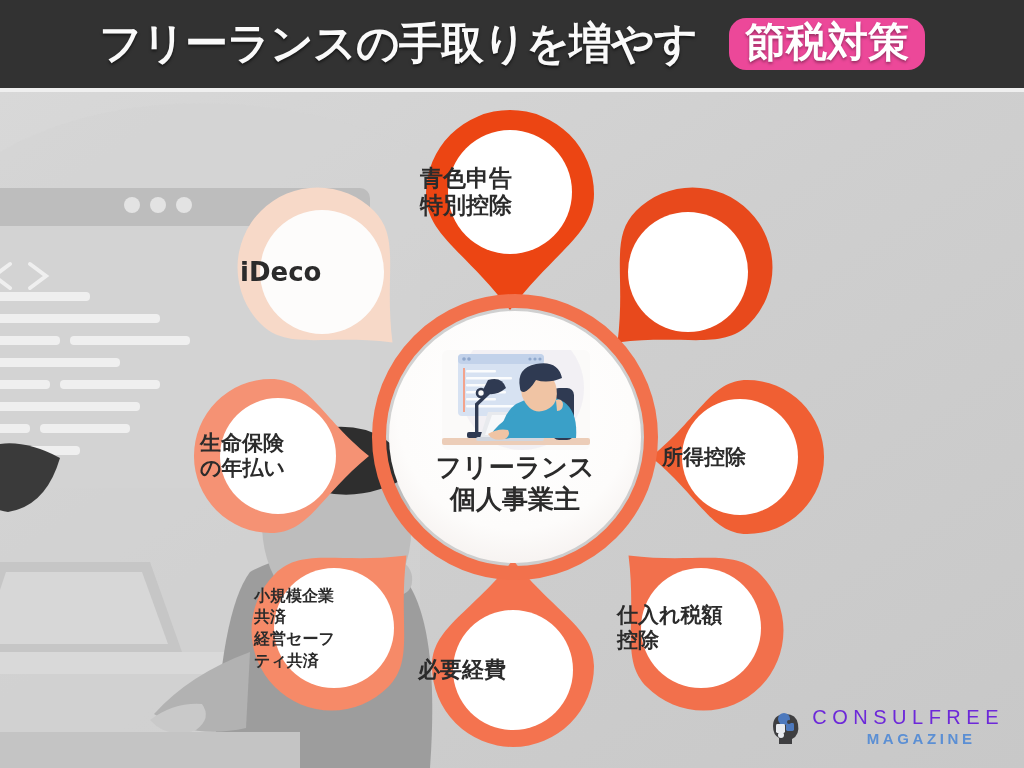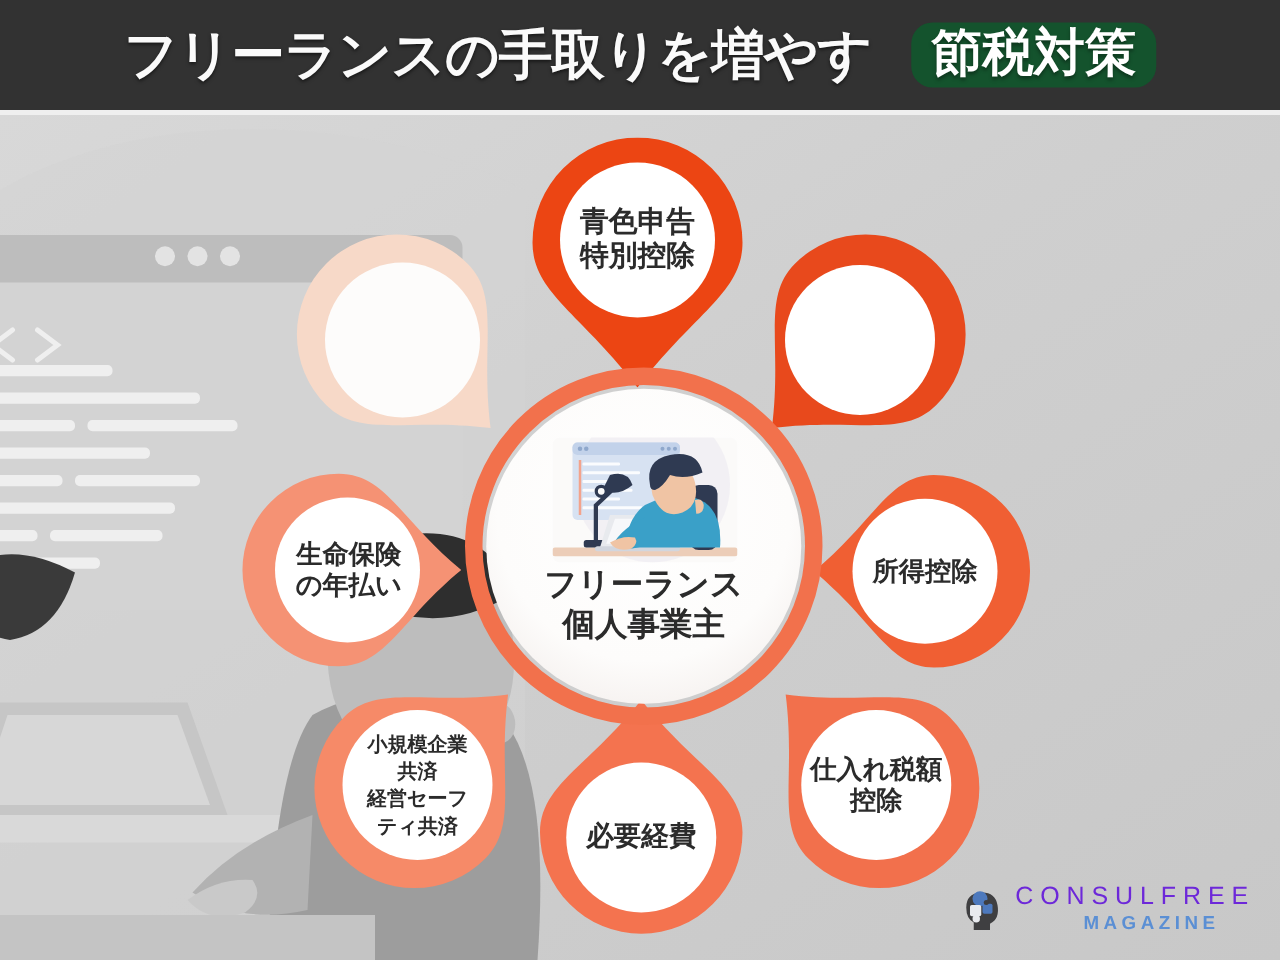--- a/index.html
+++ b/index.html
@@ -24,21 +24,21 @@
   #header-title{
     color:#fafafa;
     font-size:43px;
     font-weight:bold;
     letter-spacing:-1px;
     white-space:nowrap;
     text-shadow:0 2px 3px rgba(0,0,0,.55);
     font-family:"DejaVu Sans","Liberation Sans",sans-serif;
   }
   #header-badge{
-    background:#14532d;
+    background:#ec4899;
     border-radius:17px;
     padding:3px 16px 6px 16px;
     color:#ffffff;
     font-size:41px;
     font-weight:bold;
     letter-spacing:0px;
     white-space:nowrap;
     text-shadow:0 2px 3px rgba(0,0,0,.35);
     font-family:"DejaVu Sans","Liberation Sans",sans-serif;
     line-height:1.05;
@@ -51,21 +51,21 @@
   
   #bg-art{position:absolute;left:0;top:92px;width:1024px;height:676px;z-index:1;}
 
   
   #diagram{position:absolute;left:0;top:92px;width:1024px;height:676px;z-index:10;}
 
   .bubble{position:absolute;}
   .bubble .pin{position:absolute;left:0;top:0;}
   .bubble .label{
     position:absolute;
-    display:flex;flex-direction:column;align-items:center;justify-content:center;
+    display:flex;flex-direction:column;align-items:flex-start;justify-content:center;
     text-align:center;
     color:#2b2b2b;
     font-weight:bold;
     font-family:"DejaVu Sans","Liberation Sans",sans-serif;
     line-height:1.18;
     white-space:nowrap;
     pointer-events:none;
   }
   .label span{display:block;}
 
@@ -241,20 +241,23 @@
       </div>
     </div>
 
     <div class="bubble" style="left:230px;top:88px;width:192px;height:192px;">
       <svg class="pin" width="192" height="192" viewBox="0 0 192 192">
         <g transform="rotate(315 96 96)">
           <path d="M96 190 C 54 136 16 122 16 84 A 80 80 0 1 1 176 84 C 176 122 138 136 96 190 Z" fill="#f7d9c8"></path>
         </g>
         <circle cx="92" cy="92" r="62" fill="#fdfcfb"></circle>
       </svg>
+      <div class="label" style="left:10px;top:32px;width:164px;height:120px;font-size:26px;">
+        <span>iDeco</span>
+      </div>
     </div>
 
     <div id="center-node" style="left:370px;top:200px;width:290px;height:290px;">
       <svg width="290" height="290" viewBox="0 0 290 290">
         <defs>
           <radialGradient id="centerFill" cx="50%" cy="40%" r="62%">
             <stop offset="0%" stop-color="#ffffff"></stop>
             <stop offset="75%" stop-color="#fdfcfb"></stop>
             <stop offset="100%" stop-color="#f6f2f0"></stop>
           </radialGradient>

